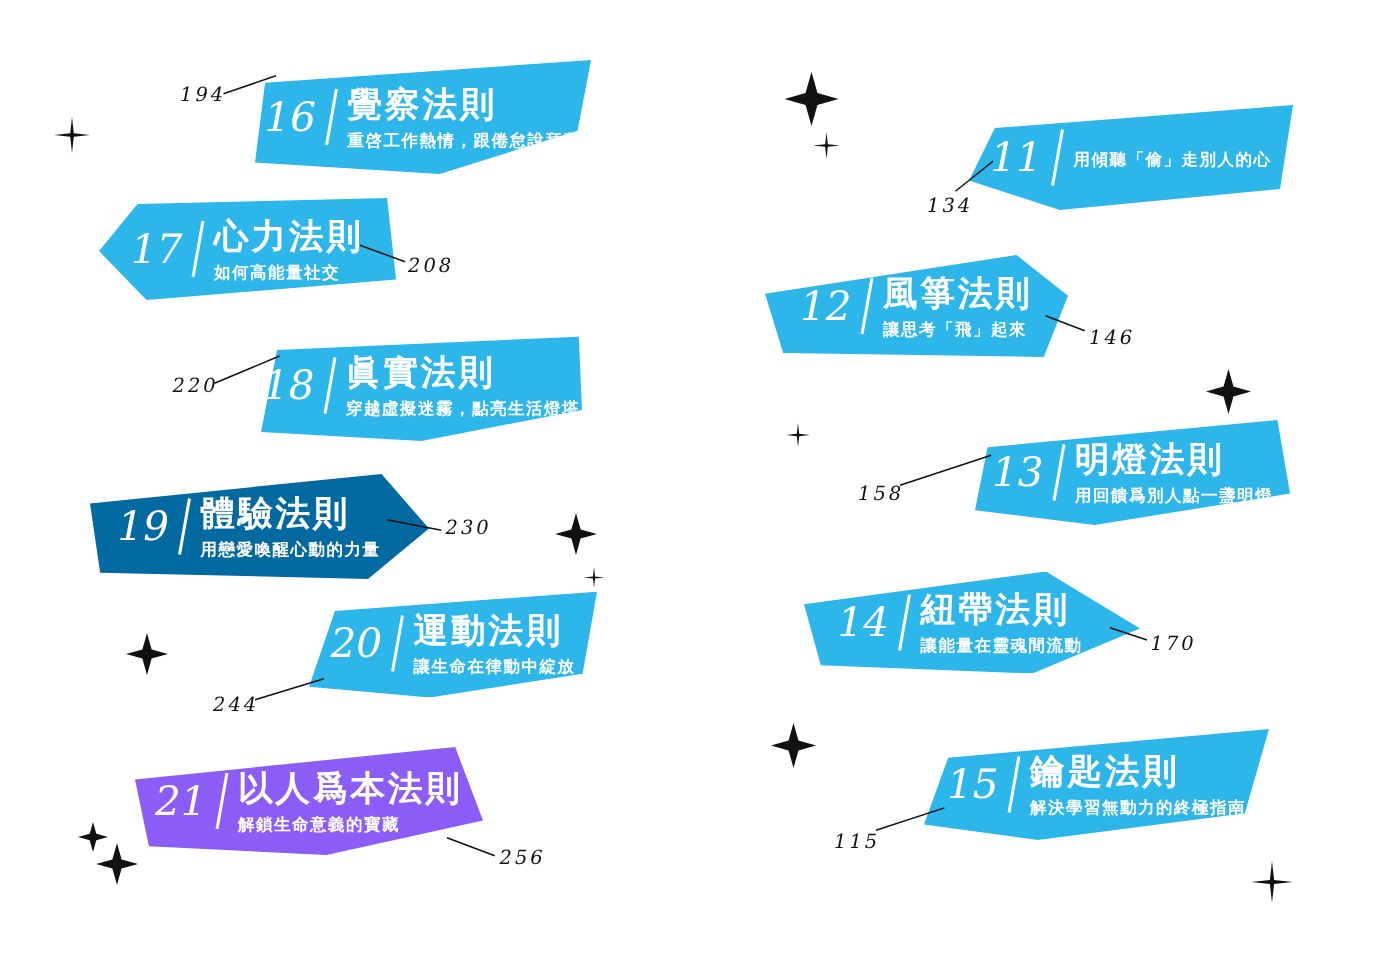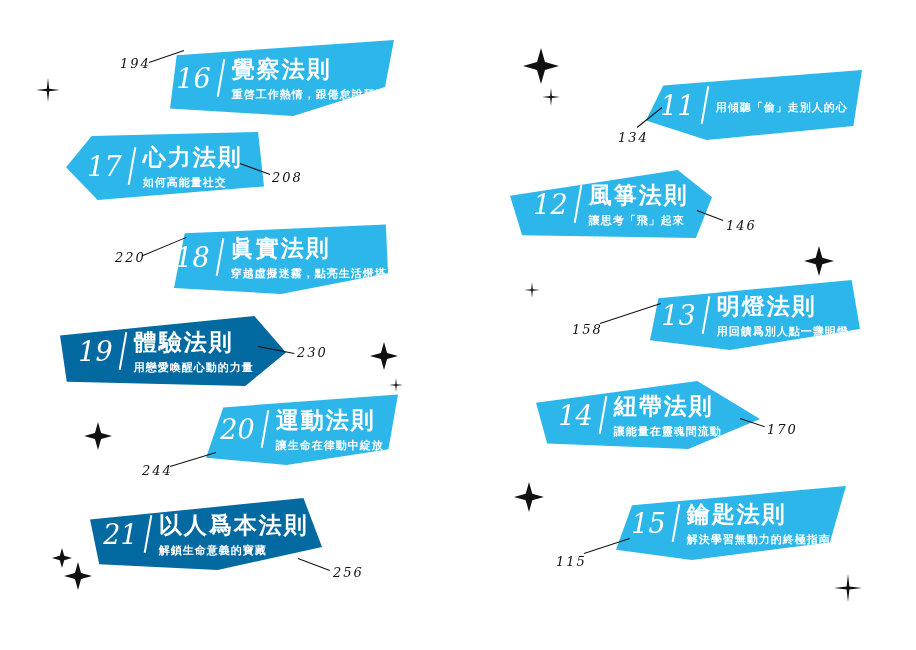--- a/index.html
+++ b/index.html
@@ -110,21 +110,21 @@
       <span class="divider"></span>
       <span class="titlecol">
         <span class="title">運動法則</span>
         <span class="subtitle">讓生命在律動中綻放</span>
       </span>
     </div>
   </div>
   <span class="page-num" style="left:142px;top:463px;">244</span>
   <span class="connector" style="left:170px;top:466px;width:48px;transform:rotate(-16.9deg);"></span>
 
-  <div class="banner e21" style="background: #0369a1; align-items: center;">
+  <div class="banner e21" style="background: #8b5cf6; align-items: center;">
     <div class="b-inner">
       <span class="num">21</span>
       <span class="divider"></span>
       <span class="titlecol">
         <span class="title">以人爲本法則</span>
         <span class="subtitle">解鎖生命意義的寶藏</span>
       </span>
     </div>
   </div>
   <span class="page-num" style="left:333px;top:565px;">256</span>

